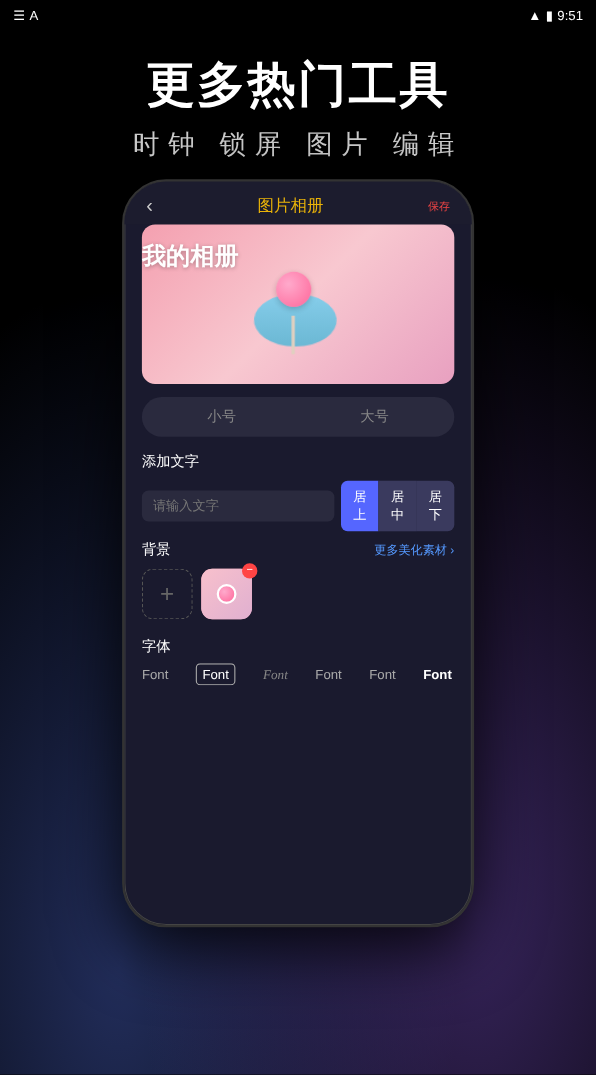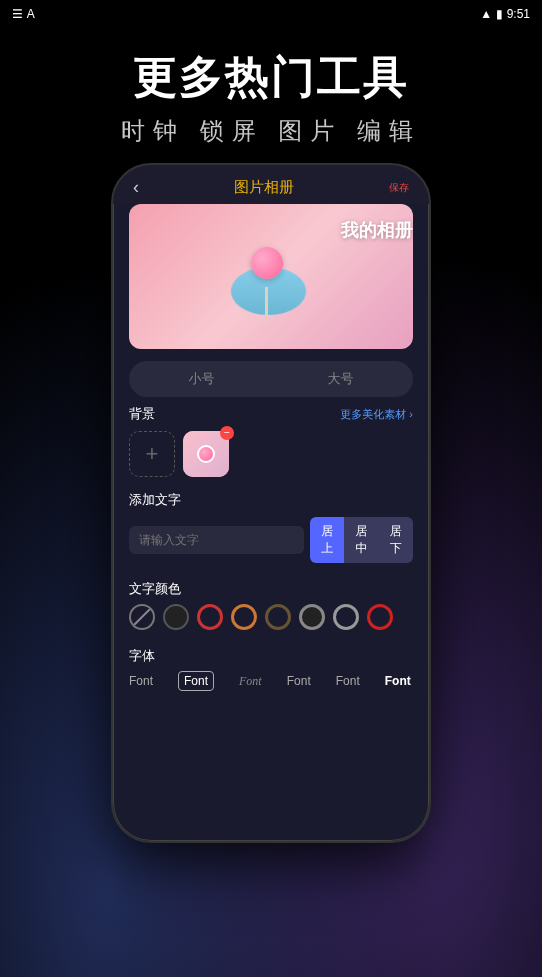--- a/index.html
+++ b/index.html
@@ -120,22 +120,22 @@
       position: relative;
       overflow: hidden;
       display: flex;
       align-items: center;
       justify-content: center;
     }
     .album-title-text {
       position: absolute;
       top: 14px;
       left: 0; right: 0;
-      text-align: right;
-      font-size: 18px;
+      text-align: left;
+      font-size: 22px;
       font-weight: 700;
       color: #fff;
       text-shadow: 0 1px 4px rgba(0,0,0,0.3);
     }
     .album-lollipop {
       width: 80px;
       height: 80px;
       margin-top: 20px;
       position: relative;
     }
@@ -390,71 +390,50 @@
         <div class="lollipop-candy"></div>
         <div class="lollipop-stick"></div>
       </div>
     </div>
 
     <div class="size-selector">
       <div class="size-btn">小号</div>
       <div class="size-btn">大号</div>
     </div>
 
+    <div class="section" style="margin-top:6px;">
+      <div class="section-header">
+        <span class="section-label">添加文字</span>
+      </div>
+      <div class="text-input-row">
+        <input class="text-input-field" readonly="" placeholder="请输入文字" style="">
+        <div class="align-btns">
+          <button class="align-btn">居上</button>
+          <button class="align-btn inactive">居中</button>
+          <button class="align-btn inactive">居下</button>
+        </div>
+      </div>
+    </div>
+
     <div class="section">
       <div class="section-header">
         <span class="section-label">背景</span>
         <span class="section-more">更多美化素材 ›</span>
       </div>
       <div class="bg-items">
         <div class="bg-add">+</div>
         <div class="bg-thumb">
           <div class="bg-thumb-inner">
             <div class="bg-thumb-dot"></div>
           </div>
           <div class="bg-delete">−</div>
         </div>
       </div>
     </div>
 
-    <div class="section" style="margin-top:6px;">
-      <div class="section-header">
-        <span class="section-label">添加文字</span>
-      </div>
-      <div class="text-input-row">
-        <input class="text-input-field" readonly="" placeholder="请输入文字" style="">
-        <div class="align-btns">
-          <button class="align-btn">居上</button>
-          <button class="align-btn inactive">居中</button>
-          <button class="align-btn inactive">居下</button>
-        </div>
-      </div>
-    </div>
-
-    <div class="section" style="margin-top:8px;">
-      <span class="section-label">文字颜色</span>
-      <div class="color-row">
-
-        <div class="color-circle color-none" style="background:transparent; border-color:#777;"></div>
-
-        <div class="color-circle" style="background:#222; border-color:#555;"></div>
-
-        <div class="color-circle" style="background:transparent; border-color:#cc3333; border-width:3px;"></div>
-
-        <div class="color-circle" style="background:transparent; border-color:#cc7733; border-width:3px;"></div>
-
-        <div class="color-circle" style="background:transparent; border-color:#665533; border-width:3px;"></div>
-
-        <div class="color-circle" style="background:#222; border-color:#888; border-width:3px;"></div>
-
-        <div class="color-circle" style="background:transparent; border-color:#999; border-width:3px;"></div>
-
-        <div class="color-circle" style="background:transparent; border-color:#cc2222; border-width:3px;"></div>
-      </div>
-    </div>
 
     <div class="section" style="margin-top:8px;">
       <span class="section-label">字体</span>
       <div class="font-row">
         <span class="font-item">Font</span>
         <span class="font-item selected">Font</span>
         <span class="font-item thin" style="font-family:serif; font-style:italic;">Font</span>
         <span class="font-item">Font</span>
         <span class="font-item">Font</span>
         <span class="font-item bold">Font</span>

